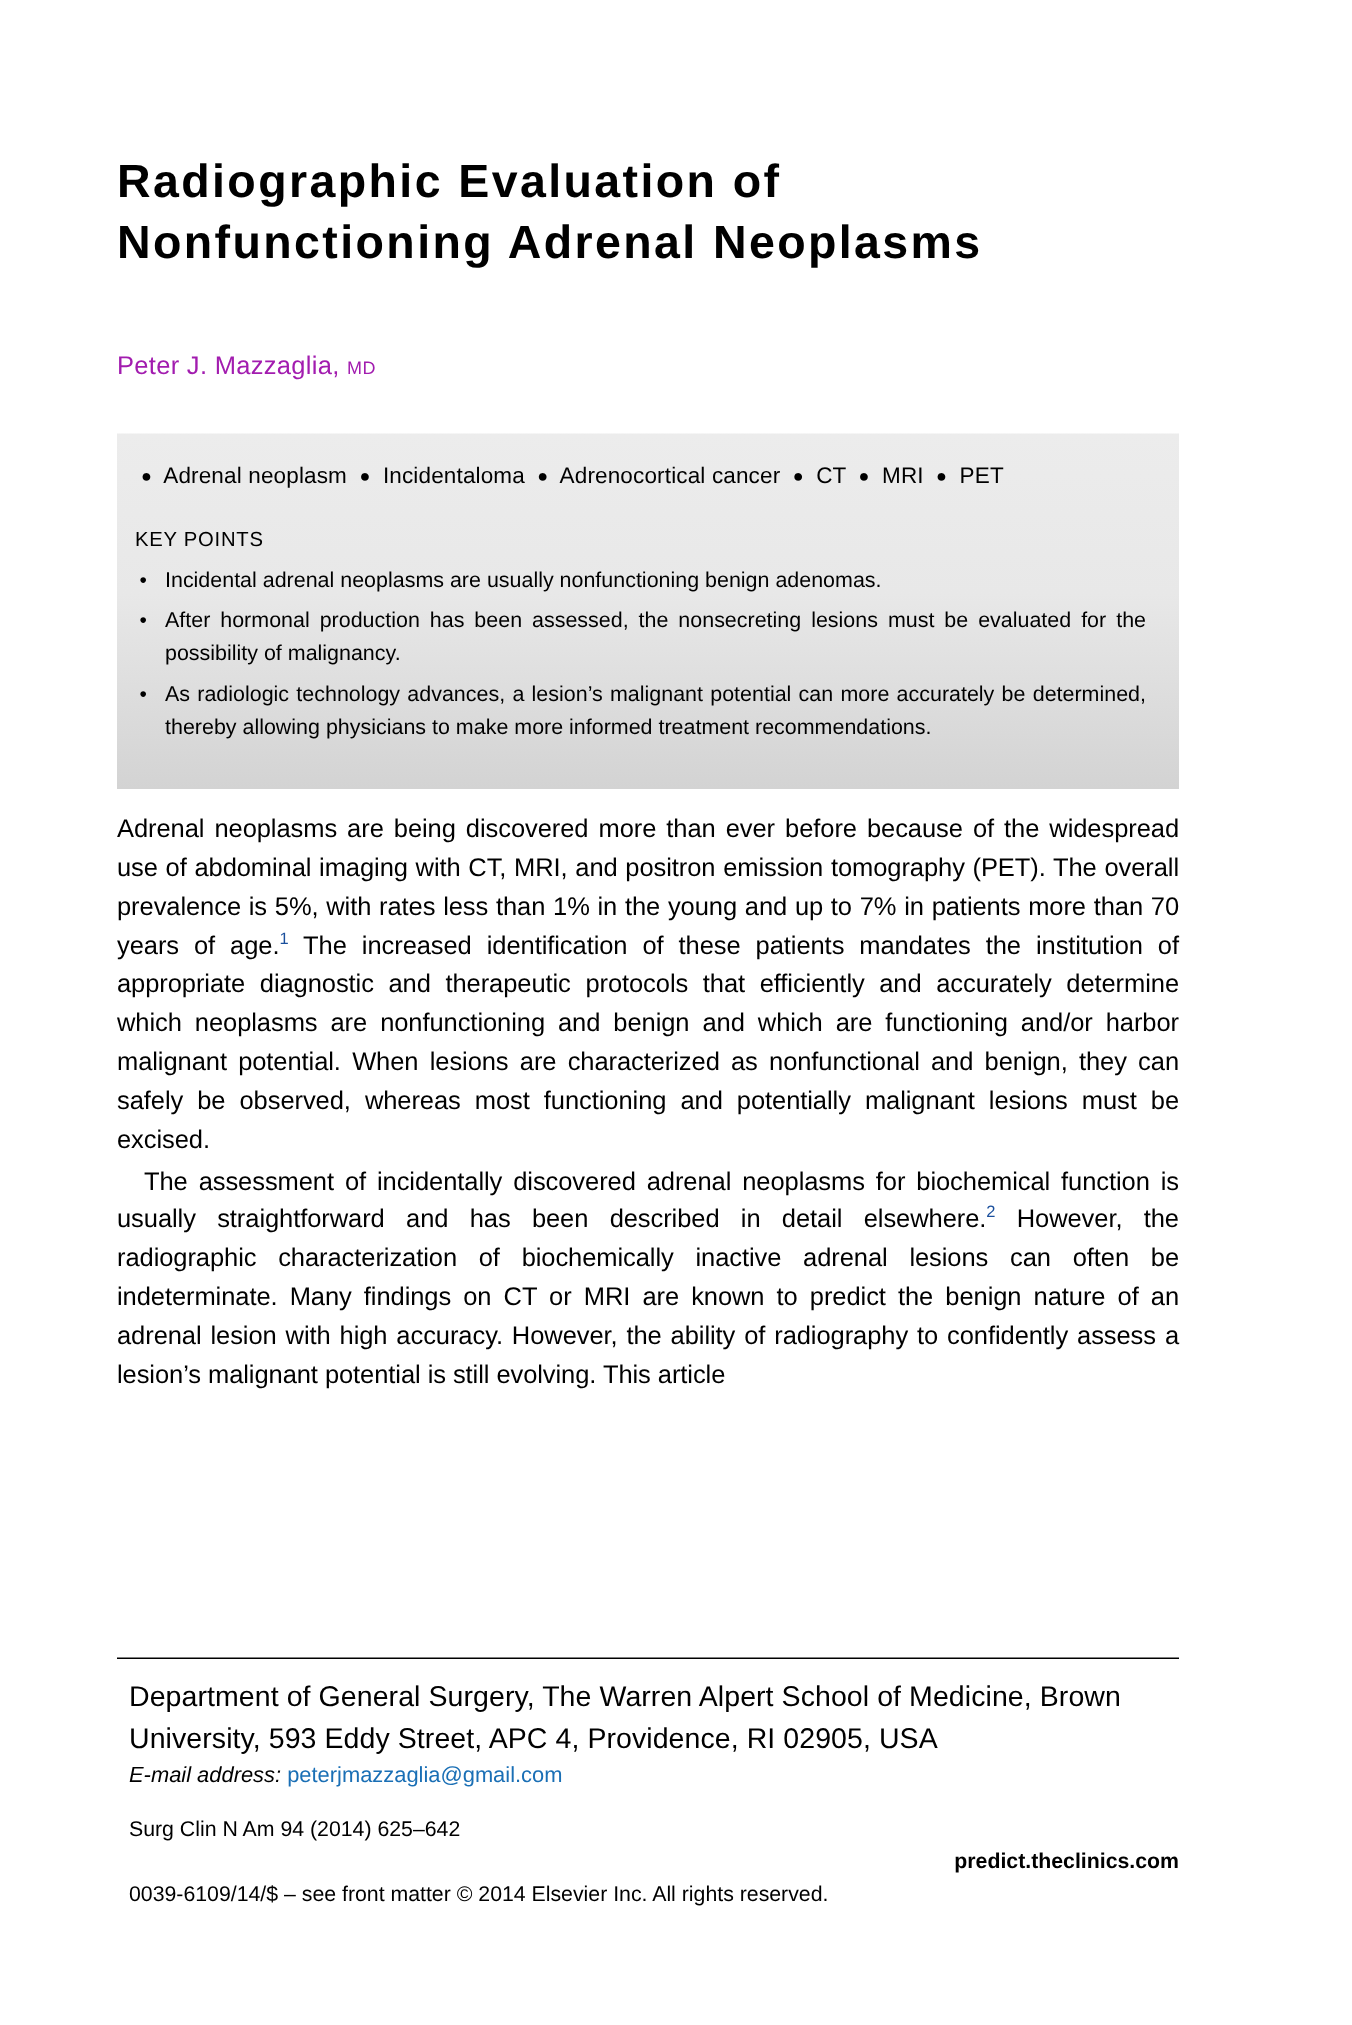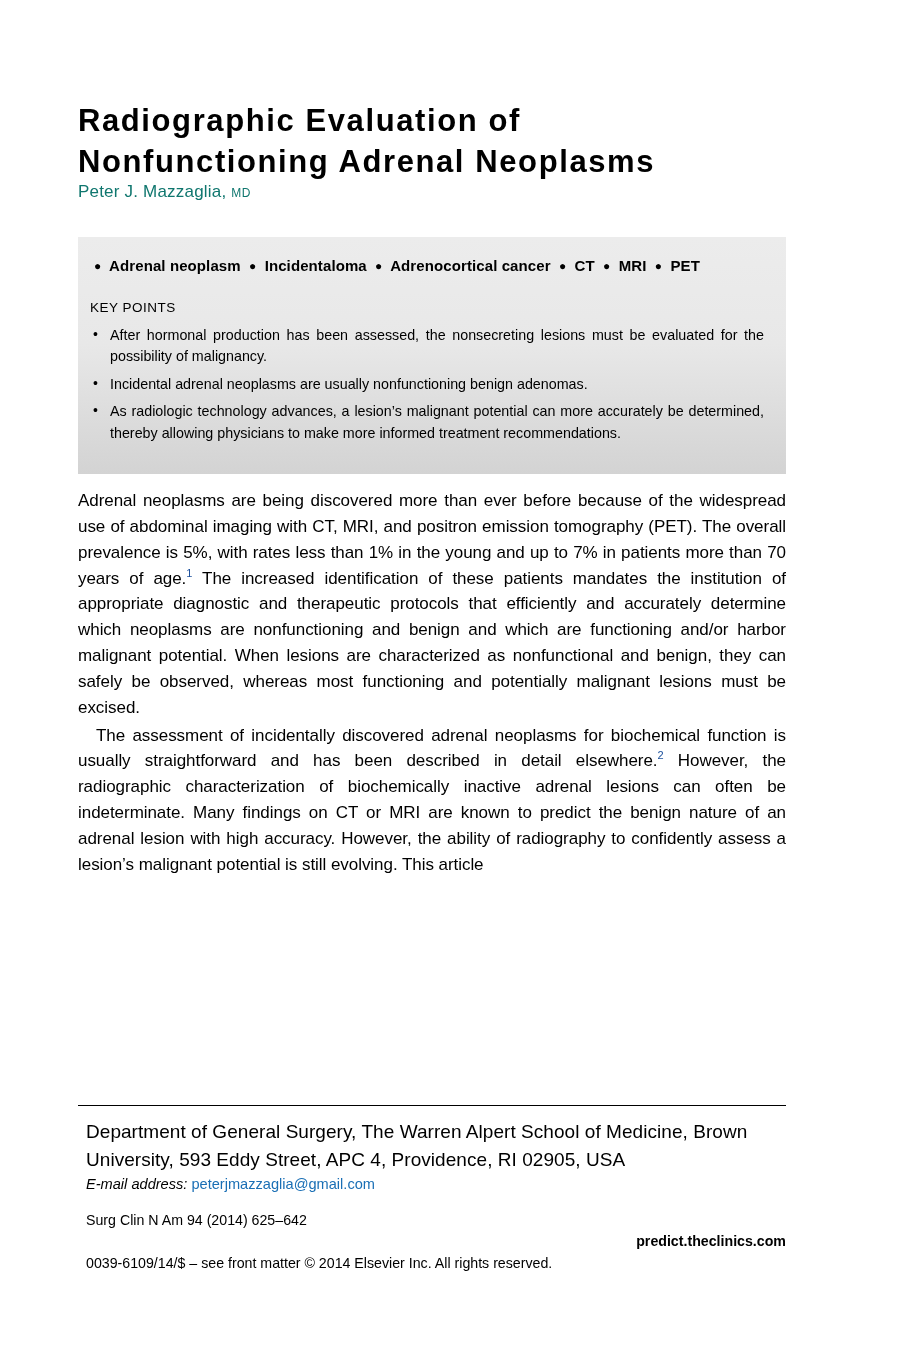--- a/index.html
+++ b/index.html
@@ -35,22 +35,23 @@
     font-weight: bold;
     letter-spacing: 1.6px;
     line-height: 1.33;
     color: #000;
     margin-top: 100px;
     width: 600px;
   }
 
   
   .author {
+    margin-top: 52px;
     font-size: 17px;
-    color: #0f766e;
+    color: #a21caf;
     letter-spacing: 0.2px;
   }
   .author .degree {
     font-size: 12px;
     letter-spacing: 0.4px;
   }
 
   
   .keybox {
     margin-top: 35px;
@@ -66,21 +67,20 @@
     font-size: 13.5px;
     font-weight: bold;
     letter-spacing: 0.5px;
     margin: 4px 0 12px 0;
   }
   .kw-line {
     font-size: 15px;
     line-height: 1.5;
     letter-spacing: 0.1px;
     margin-bottom: 18px;
-    font-weight: bold;
   }
   .kw-sep {
     padding: 0 4px;
     font-size: 12px;
     position: relative;
     top: -1px;
   }
   .kp-heading {
     font-size: 13.5px;
     font-weight: normal;
@@ -209,22 +209,22 @@
           <span class="kw-sep">●</span>
           <span>CT</span>
           <span class="kw-sep">●</span>
           <span>MRI</span>
           <span class="kw-sep">●</span>
           <span>PET</span>
         </div>
 
         <div class="kp-heading">KEY POINTS</div>
         <ul class="keypoints">
+          <li>Incidental adrenal neoplasms are usually nonfunctioning benign adenomas.</li>
           <li>After hormonal production has been assessed, the nonsecreting lesions must be evaluated for the possibility of malignancy.</li>
-          <li>Incidental adrenal neoplasms are usually nonfunctioning benign adenomas.</li>
           <li>As radiologic technology advances, a lesion’s malignant potential can more accurately be determined, thereby allowing physicians to make more informed treatment recommendations.</li>
         </ul>
       </div>
     </div>
 
 
     <p class="body"><span>Adrenal neoplasms are being discovered more than ever before because of the widespread use of abdominal imaging with CT, MRI, and positron emission tomography (PET). The overall prevalence is 5%, with rates less than 1% in the young and up to 7% in patients more than 70 years of age.</span><sup class="ref">1</sup> <span>The increased identification of these patients mandates the institution of appropriate diagnostic and therapeutic protocols that efficiently and accurately determine which neoplasms are nonfunctioning and benign and which are functioning and/or harbor malignant potential. When lesions are characterized as nonfunctional and benign, they can safely be observed, whereas most functioning and potentially malignant lesions must be excised.</span></p>
 
     <p class="body indented"><span>The assessment of incidentally discovered adrenal neoplasms for biochemical function is usually straightforward and has been described in detail elsewhere.</span><sup class="ref">2</sup> <span>However, the radiographic characterization of biochemically inactive adrenal lesions can often be indeterminate. Many findings on CT or MRI are known to predict the benign nature of an adrenal lesion with high accuracy. However, the ability of radiography to confidently assess a lesion’s malignant potential is still evolving. This article</span></p>
   </div>

